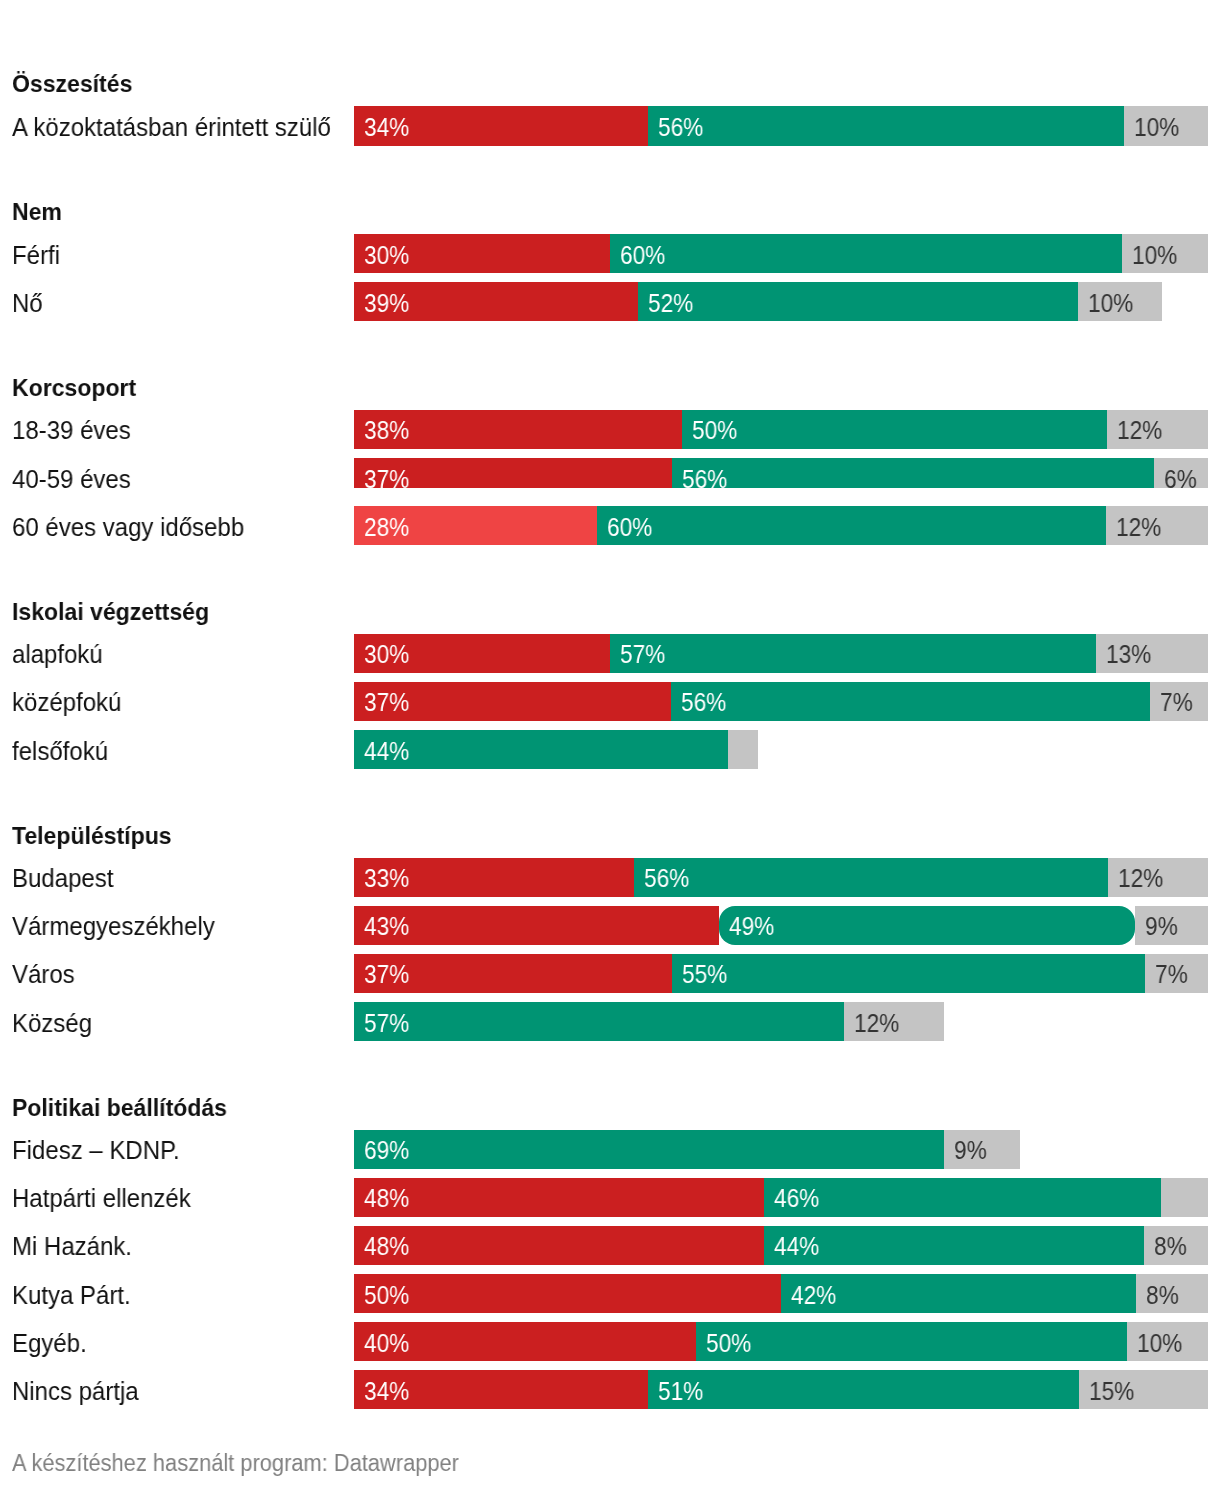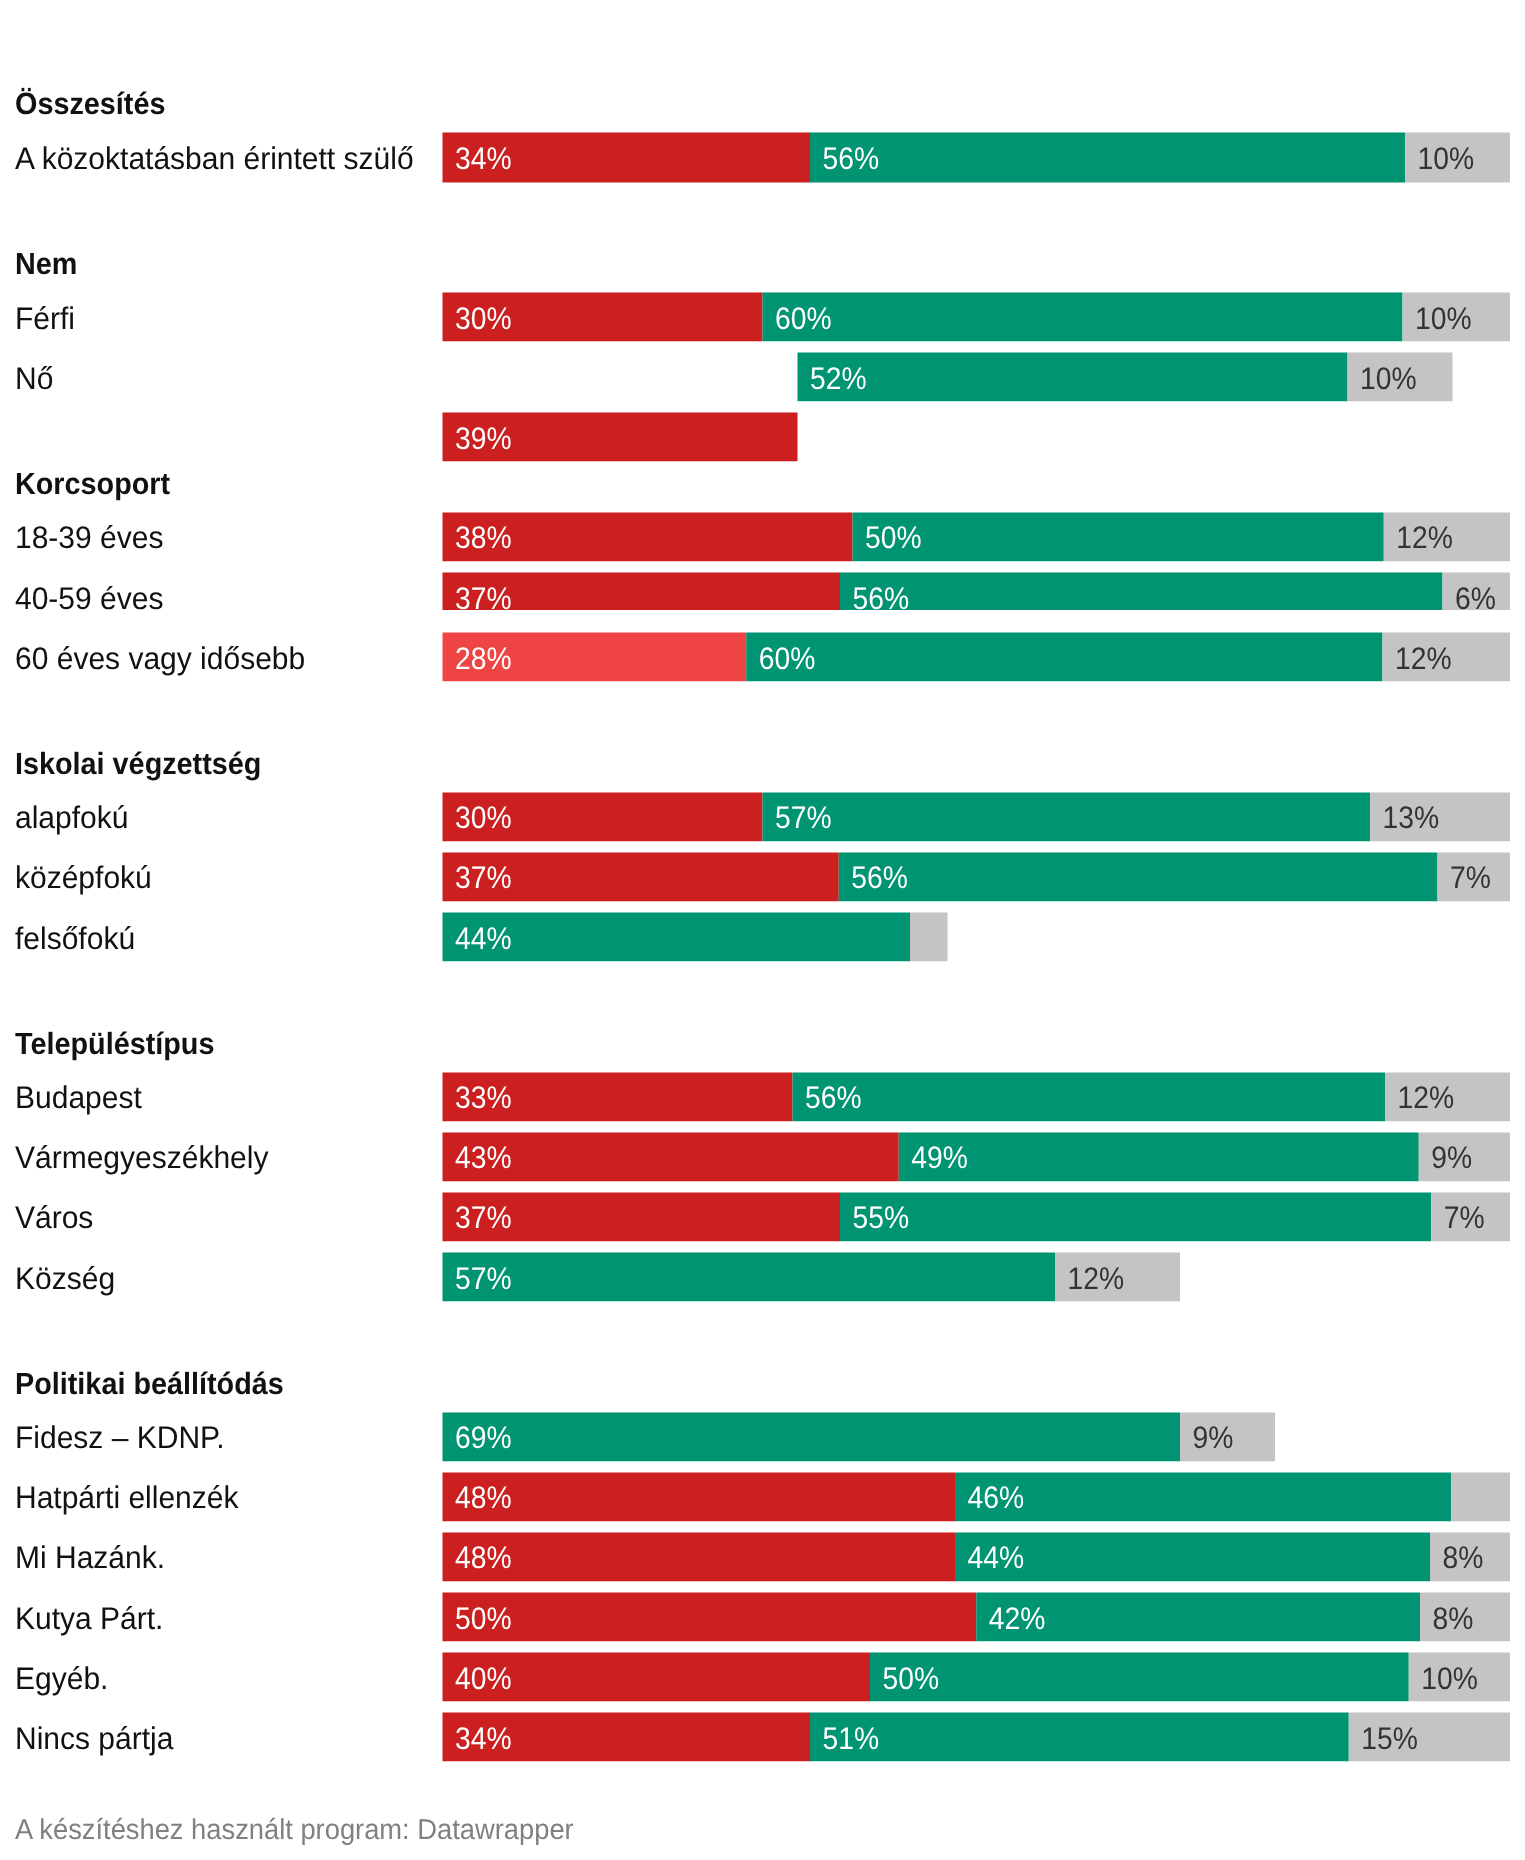--- a/index.html
+++ b/index.html
@@ -66,21 +66,21 @@
           <span style="top: 8.8px; color: rgb(255, 255, 255);">60%</span>
         </div>
       <div class="seg s2" style="width: 86.21px; background-color: rgb(196, 196, 196);">
           <span style="top: 8.8px; color: rgb(51, 51, 51);">10%</span>
         </div>
     </div>
   </div>
   <div class="row" style="top:281.86px;height:39.50px">
     <div class="row-label" style="top: 8.8px; color: rgb(17, 17, 17);">Nő</div>
     <div class="bar" style="width:853.60px">
-      <div class="seg s0" style="width: 284px; background-color: rgb(203, 31, 32); margin-top: 48px;">
+      <div class="seg s0" style="width: 284px; background-color: rgb(203, 31, 32);">
           <span style="top: 8.8px; color: rgb(255, 255, 255);">39%</span>
         </div>
       <div class="seg s1" style="width: 439.6px; background-color: rgb(0, 148, 115);">
           <span style="top: 8.8px; color: rgb(255, 255, 255);">52%</span>
         </div>
       <div class="seg s2" style="width: 84.51px; background-color: rgb(196, 196, 196);">
           <span style="top: 8.8px; color: rgb(51, 51, 51);">10%</span>
         </div>
     </div>
   </div>
@@ -181,21 +181,21 @@
           <span style="top: 8.8px; color: rgb(51, 51, 51);">12%</span>
         </div>
     </div>
   </div>
   <div class="row" style="top:905.57px;height:39.50px">
     <div class="row-label" style="top: 8.8px; color: rgb(17, 17, 17);">Vármegyeszékhely</div>
     <div class="bar" style="width:853.60px">
       <div class="seg s0" style="width: 364.49px; background-color: rgb(203, 31, 32);">
           <span style="top: 8.8px; color: rgb(255, 255, 255);">43%</span>
         </div>
-      <div class="seg s1" style="width: 416.56px; background-color: rgb(0, 148, 115);">
+      <div class="seg s1" style="width: 416.56px; background-color: rgb(0, 148, 115); border-radius: 16px;">
           <span style="top: 8.8px; color: rgb(255, 255, 255);">49%</span>
         </div>
       <div class="seg s2" style="width: 72.56px; background-color: rgb(196, 196, 196);">
           <span style="top: 8.8px; color: rgb(51, 51, 51);">9%</span>
         </div>
     </div>
   </div>
   <div class="row" style="top:953.65px;height:39.50px">
     <div class="row-label" style="top: 8.8px; color: rgb(17, 17, 17);">Város</div>
     <div class="bar" style="width:853.60px">

